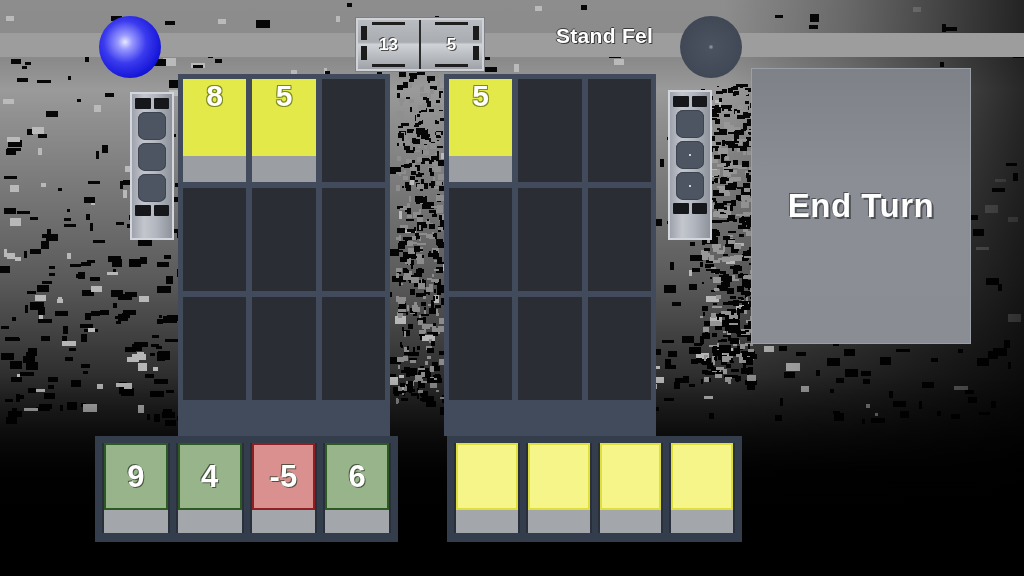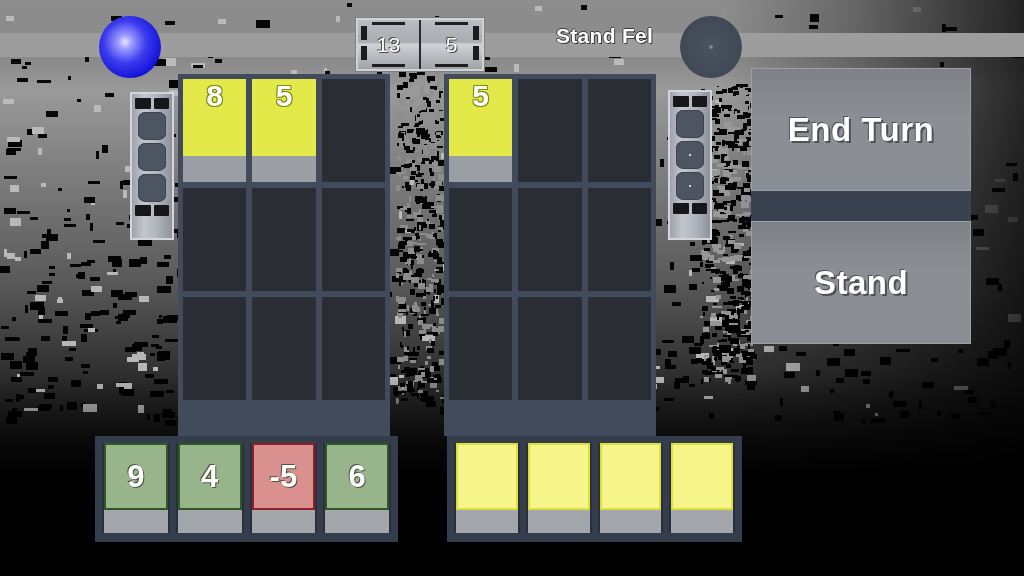--- a/index.html
+++ b/index.html
@@ -72,21 +72,21 @@
   .score-half::after { left: 3px; top: 26px; width: 6px; height: 14px; }
   .score-half.r::before { left: auto; right: 3px; }
   .score-half.r::after { left: auto; right: 3px; }
   .score-bar-top, .score-bar-bot {
     position: absolute; left: 14px; right: 14px; height: 3px; background: #1f1f1f;
   }
   .score-bar-top { top: 2px; }
   .score-bar-bot { bottom: 2px; }
   .score-num {
     position: relative; z-index: 2;
-    font-size: 21px; font-weight: normal; color: #fff;
+    font-size: 17px; font-weight: bold; color: #fff;
     text-shadow: 1px 1px 0 #4a4a4a, -1px -1px 0 #4a4a4a;
   }
 
   
   .orb {
     position: absolute; border-radius: 50%;
   }
   .orb-blue {
     left: 99px; top: 16px; width: 62px; height: 62px;
     background: radial-gradient(circle at 42% 42%, #e8e8ff 0%, #9a9aff 14%, #3a3aee 42%, #1414d8 72%, #0b0bb4 100%);
@@ -2197,16 +2197,15 @@
       <div class="hand-slot">
         <div class="hc">
           <div class="hc-face" style="background: rgb(245, 245, 138); border: 2px solid rgb(222, 222, 60);"></div>
           <div class="hc-strip"></div>
         </div>
       </div>
     </div>
 
   <div class="panel">
     <div class="btn">End Turn</div>
-    <div class="btn">Stand</div>
   </div>
 
 </div>
 
 </body></html>

